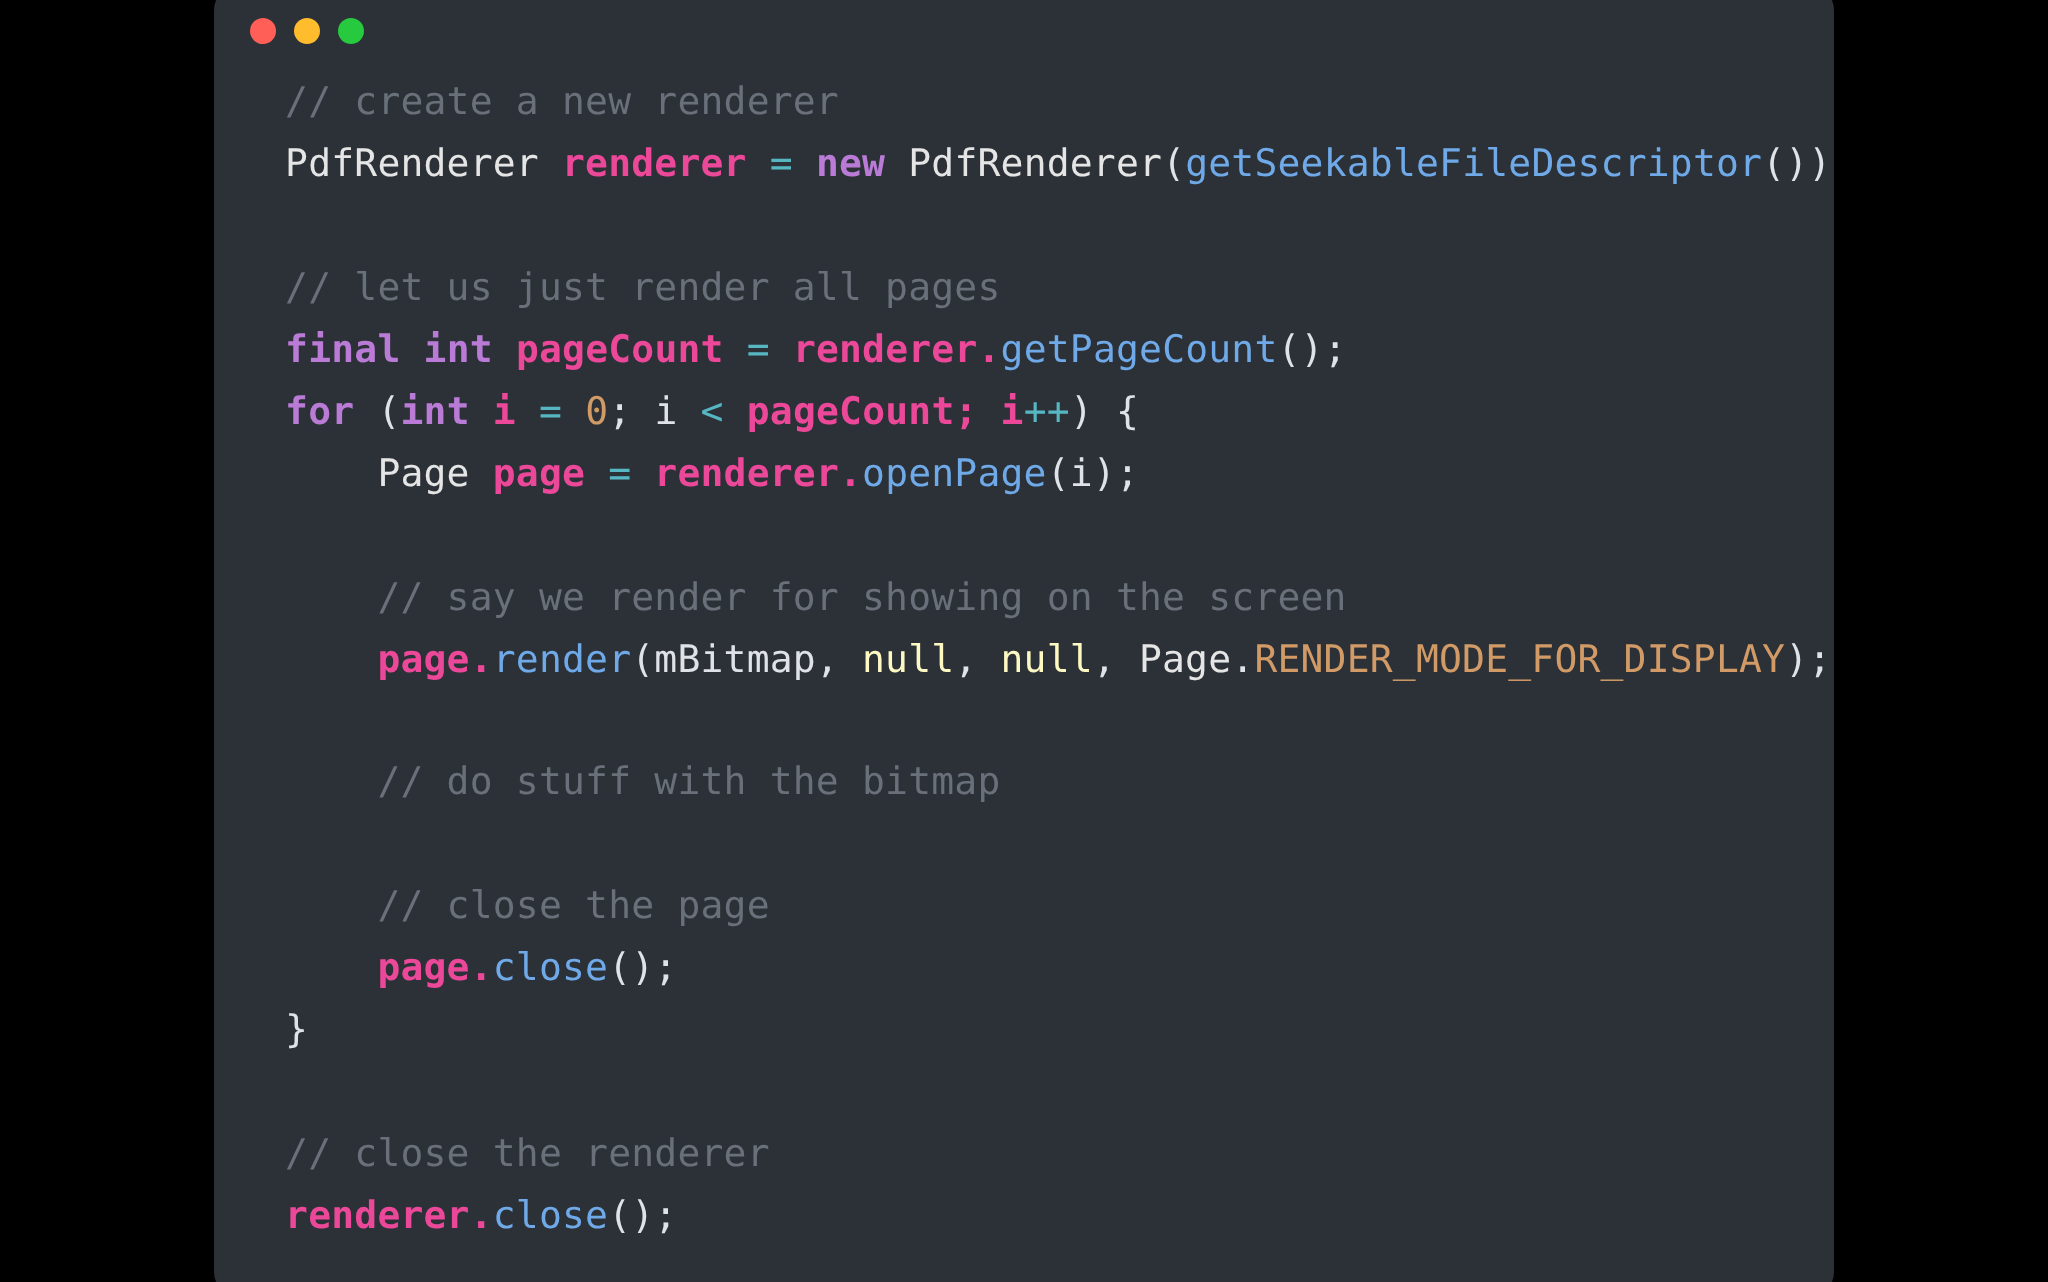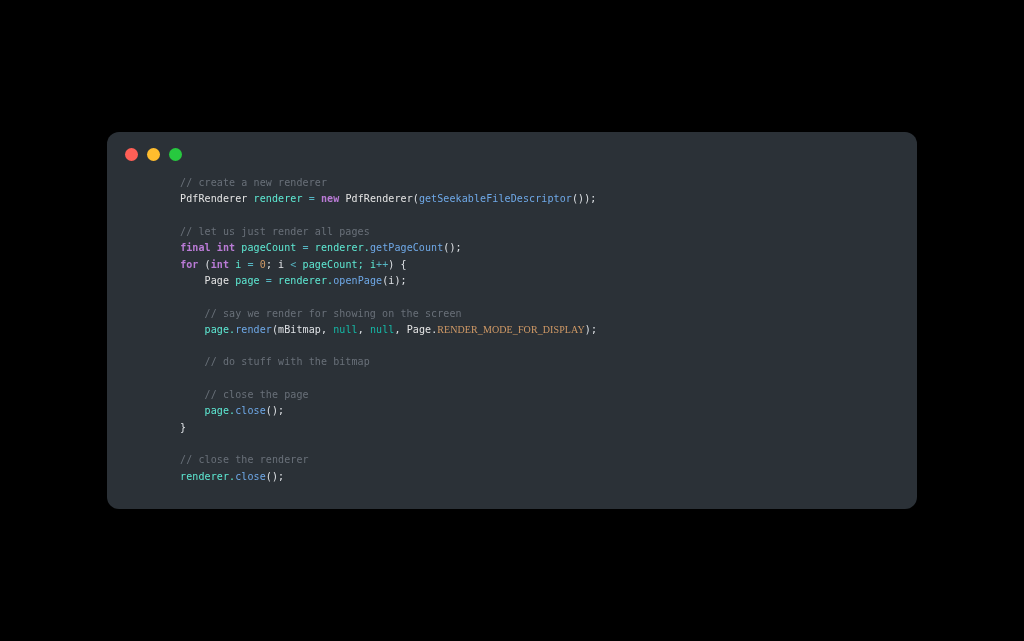--- a/index.html
+++ b/index.html
@@ -30,37 +30,36 @@
     width: 13px;
     height: 13px;
     border-radius: 50%;
   }
   .dot.red    { background: #ff5f56; }
   .dot.yellow { background: #ffbd2e; }
   .dot.green  { background: #27c93f; }
 
   .code {
     padding: 4px 24px 16px 24px;
-    font-size: 10px;
+    font-size: 19px;
     line-height: 1.63;
     white-space: pre;
     letter-spacing: 0.1px;
-    margin-left: 43px;
   }
 
   .tok-comment  { color: #697079; }
   .tok-keyword  { color: #ba7bd6; font-weight: bold; }
   .tok-type     { color: #e5e5e5; }
-  .tok-ident    { color: #5eead4; }
+  .tok-ident    { color: #ec4899; font-weight: bold; }
   .tok-func     { color: #6fa9e8; }
   .tok-punct    { color: #dfe2e6; }
   .tok-op       { color: #56b6c2; }
-  .tok-null     { color: #14b8a6; }
+  .tok-null     { color: #fef9c3; }
   .tok-number   { color: #d19a66; }
-  .tok-const    { color: #d19a66; font-family: Liberation Serif, serif; }
+  .tok-const    { color: #d19a66; }
 </style>
 </head>
 <body>
 
 <div class="window">
   <div class="titlebar">
     <span class="dot red"></span>
     <span class="dot yellow"></span>
     <span class="dot green"></span>
   </div>

